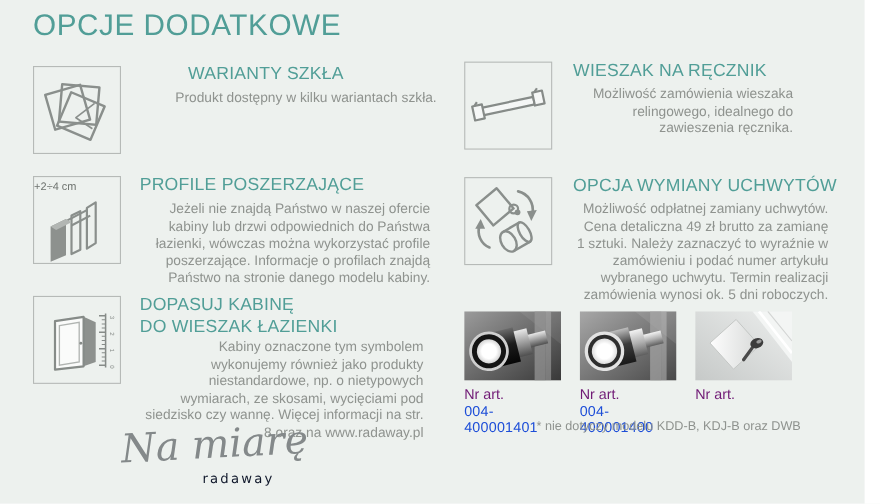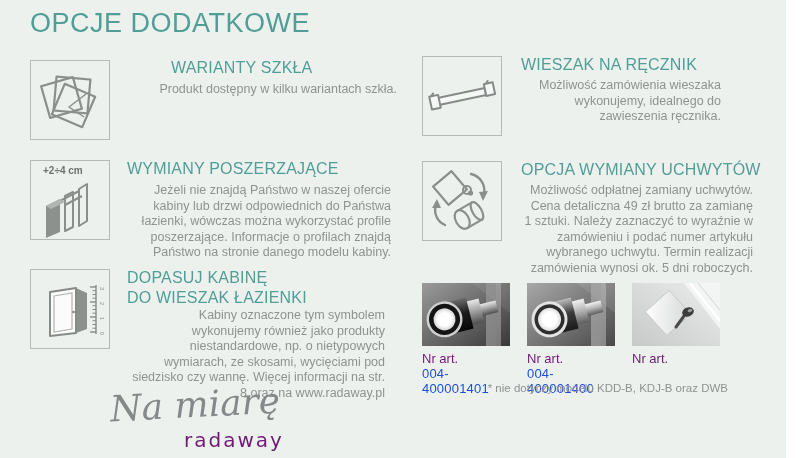--- a/index.html
+++ b/index.html
@@ -11,21 +11,21 @@
   .abs{position:absolute;}
   .page-title{
     font-size:27px;color:#519e97;letter-spacing:.5px;font-weight:400;
   }
   .iconbox{
     width:80px;height:80px;border:1px solid #b6bab7;box-sizing:border-box;
     position:absolute;
   }
   .iconbox svg{display:block;margin:0 auto;}
   .icon-label{
-    position:absolute;top:4px;left:12px;font-size:10px;font-weight:bold;
+    position:absolute;top:4px;left:0;font-size:10px;font-weight:normal;
     color:#6e736f;
   }
   .heading{
     font-size:16px;color:#519e97;line-height:20px;font-weight:400;
     letter-spacing:.2px;
   }
   .bodytext{
     font-size:12.5px;line-height:15.6px;color:#8f938f;text-align:right;
   }
   .product{position:absolute;top:283px;width:88px;}
@@ -35,21 +35,21 @@
   .footnote{
     left:422px;top:382px;width:306px;text-align:right;
     font-size:11.5px;color:#8f938f;
   }
   .brand-script{
     left:110px;top:384px;font-size:36px;color:#84898a;
     font-style:italic;font-family:"DejaVu Serif",serif;
     transform:rotate(-3deg);
   }
   .brand-word{
-    left:184px;top:428px;font-size:20px;letter-spacing:2px;color:#701a75;
+    left:184px;top:428px;font-size:12px;letter-spacing:2px;color:#0f172a;
     font-family:"DejaVu Sans",sans-serif;
   }
 </style>
 </head>
 <body>
 
 <div id="canvas">
 
   <div class="abs page-title" style="left:30px;top:8px;">OPCJE DODATKOWE</div>
 
@@ -75,21 +75,21 @@
         <polygon points="48,28 56,23 56,60 48,65"></polygon>
         <polygon points="34,35 42,31 42,66 34,70"></polygon>
         <line x1="29" y1="40" x2="48" y2="30"></line>
         <line x1="34" y1="44" x2="51" y2="35"></line>
       </g>
       <polygon points="15,45 29,38 29,71 15,77" fill="#8d918e"></polygon>
       <polygon points="15,45 29,38 34,41 20,48" fill="#b2b6b3"></polygon>
     </svg>
   </div>
   <div class="abs heading" style="left:127px;top:159px;">
-    <span>WYMIANY POSZERZAJĄCE</span>
+    <span>PROFILE POSZERZAJĄCE</span>
   </div>
   <div class="abs bodytext" style="left:127px;top:183px;width:264px;">Jeżeli nie znajdą Państwo w naszej ofercie kabiny lub drzwi odpowiednich do Państwa łazienki, wówczas można wykorzystać profile poszerzające. Informacje o profilach znajdą Państwo na stronie danego modelu kabiny.</div>
 
   <div class="iconbox" style="left:30px;top:269px;">
     <svg width="78" height="78" viewBox="0 0 78 78">
       <polygon points="45,18 56,23 56,59 45,63" fill="#8d918e"></polygon>
       <polygon points="19,22 45,18 45,63 19,66" fill="#fafbfa" stroke="#868b88" stroke-width="2" stroke-linejoin="round"></polygon>
       <polygon points="23,26 41,23 41,59 23,62" fill="none" stroke="#b0b4b1" stroke-width="1.2"></polygon>
       <circle cx="42.5" cy="42" r="1.3" fill="#868b88"></circle>
       <g stroke="#868b88" stroke-width="1.4">
@@ -134,21 +134,21 @@
         <rect x="7" y="33" width="9" height="13"></rect>
         <rect x="63" y="32" width="9" height="12"></rect>
         <line x1="9" y1="33" x2="12" y2="30"></line>
         <line x1="65" y1="32" x2="68" y2="29"></line>
       </g>
     </svg>
   </div>
   <div class="abs heading" style="left:521px;top:55px;">
     <span>WIESZAK NA RĘCZNIK</span>
   </div>
-  <div class="abs bodytext" style="left:521px;top:78px;width:200px;">Możliwość zamówienia wieszaka wykonujemy, idealnego do zawieszenia ręcznika.</div>
+  <div class="abs bodytext" style="left:521px;top:78px;width:200px;">Możliwość zamówienia wieszaka relingowego, idealnego do zawieszenia ręcznika.</div>
 
   <div class="iconbox" style="left:422px;top:161px;">
     <svg width="78" height="78" viewBox="0 0 78 78">
       <g fill="none" stroke="#8a8f8c" stroke-linejoin="round" stroke-linecap="round">
         <rect x="15" y="14" width="24" height="24" transform="rotate(-40 27 26)" stroke-width="2.2"></rect>
         <circle cx="44" cy="28" r="4" stroke-width="2"></circle>
         <circle cx="47.5" cy="31" r="2.6" fill="#8a8f8c" stroke="none"></circle>
         <g transform="rotate(-30 47 53)" stroke-width="2.2">
           <ellipse cx="38" cy="53" rx="6.5" ry="10"></ellipse>
           <line x1="38" y1="43" x2="55" y2="43"></line>

